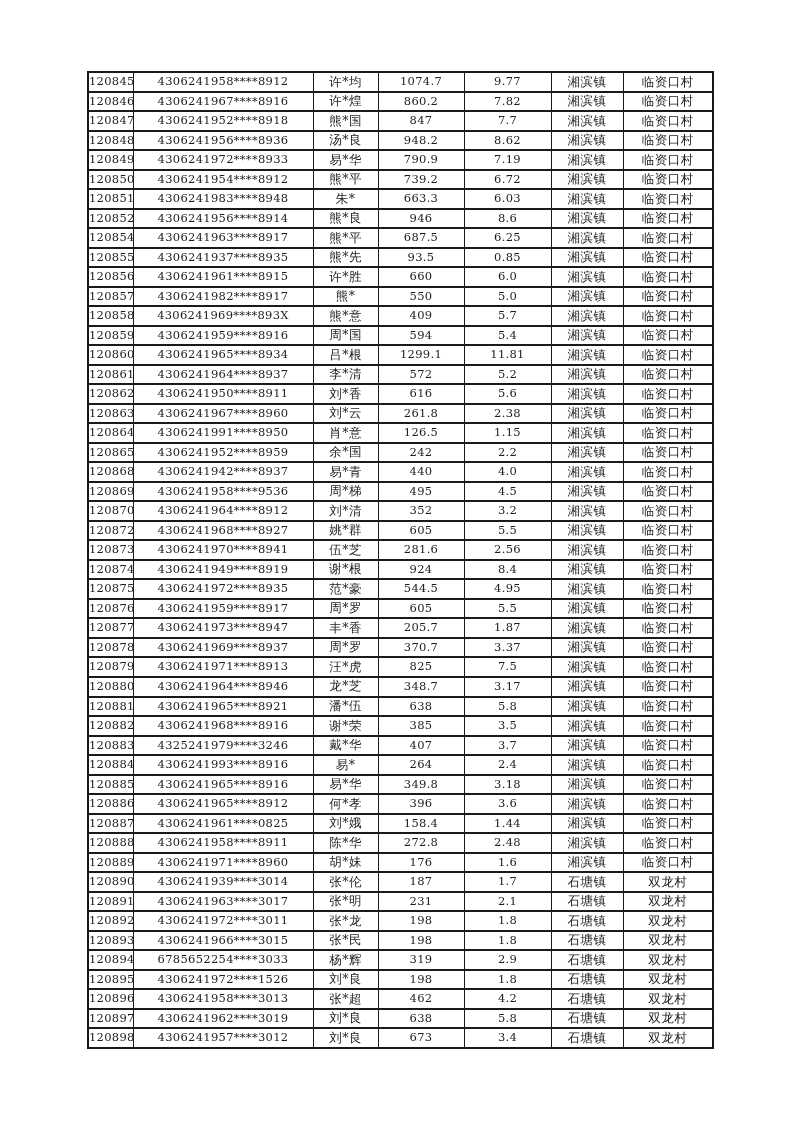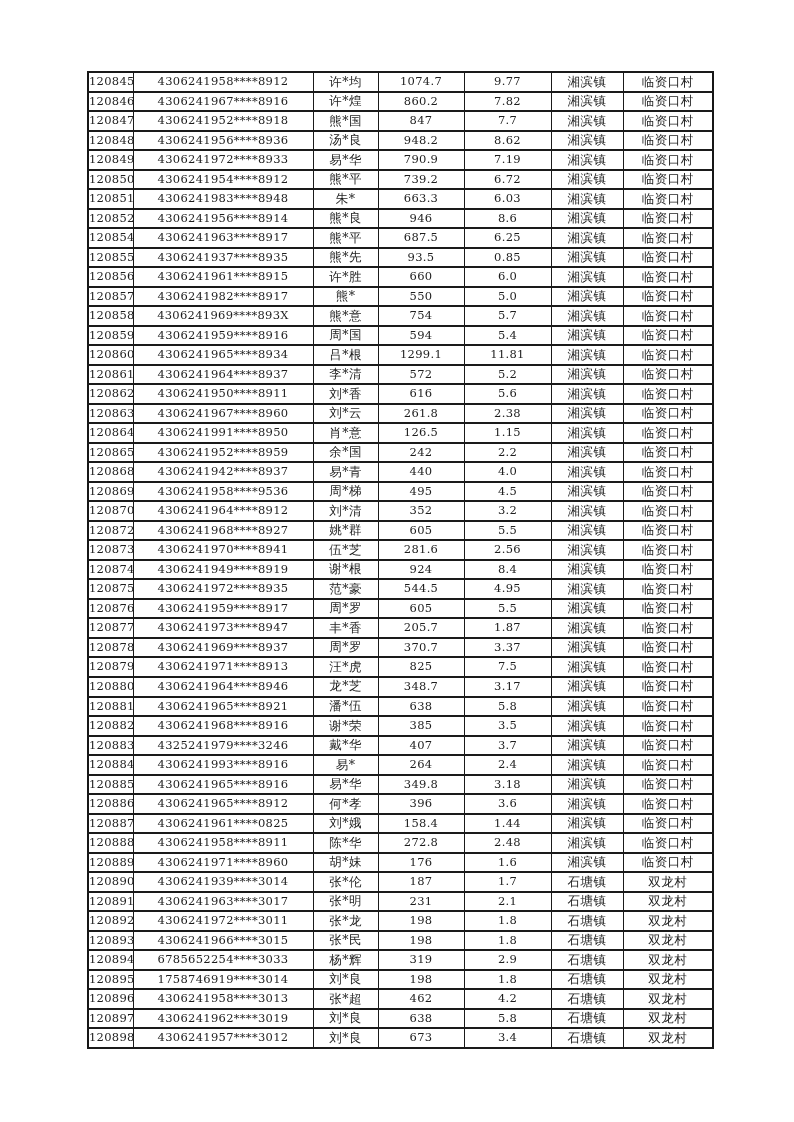--- a/index.html
+++ b/index.html
@@ -170,21 +170,21 @@
           <td class="c2">熊*</td>
           <td class="c3">550</td>
           <td class="c4">5.0</td>
           <td class="c5">湘滨镇</td>
           <td class="c6">临资口村</td>
         </tr>
         <tr>
           <td class="c0">120858</td>
           <td class="c1">4306241969****893X</td>
           <td class="c2">熊*意</td>
-          <td class="c3">754</td>
+          <td class="c3">409</td>
           <td class="c4">5.7</td>
           <td class="c5">湘滨镇</td>
           <td class="c6">临资口村</td>
         </tr>
         <tr>
           <td class="c0">120859</td>
           <td class="c1">4306241959****8916</td>
           <td class="c2">周*国</td>
           <td class="c3">594</td>
           <td class="c4">5.4</td>
@@ -474,21 +474,21 @@
           <td class="c0">120894</td>
           <td class="c1">6785652254****3033</td>
           <td class="c2">杨*辉</td>
           <td class="c3">319</td>
           <td class="c4">2.9</td>
           <td class="c5">石塘镇</td>
           <td class="c6">双龙村</td>
         </tr>
         <tr>
           <td class="c0">120895</td>
-          <td class="c1">1758746919****3014</td>
+          <td class="c1">4306241972****1526</td>
           <td class="c2">刘*良</td>
           <td class="c3">198</td>
           <td class="c4">1.8</td>
           <td class="c5">石塘镇</td>
           <td class="c6">双龙村</td>
         </tr>
         <tr>
           <td class="c0">120896</td>
           <td class="c1">4306241958****3013</td>
           <td class="c2">张*超</td>

